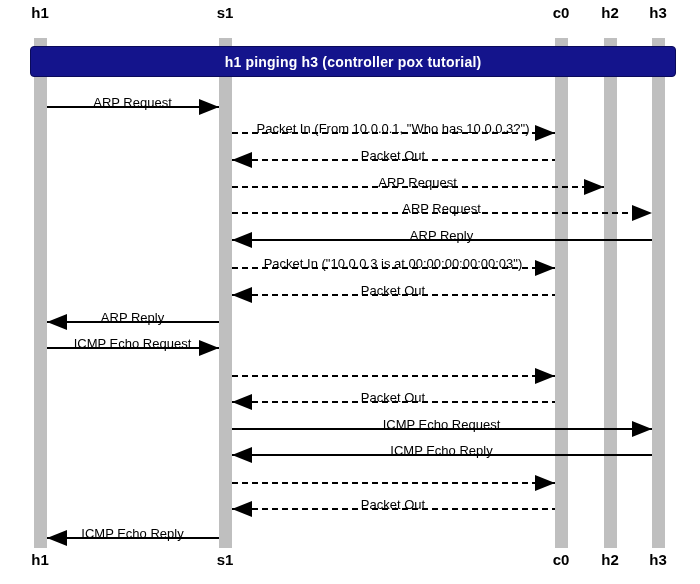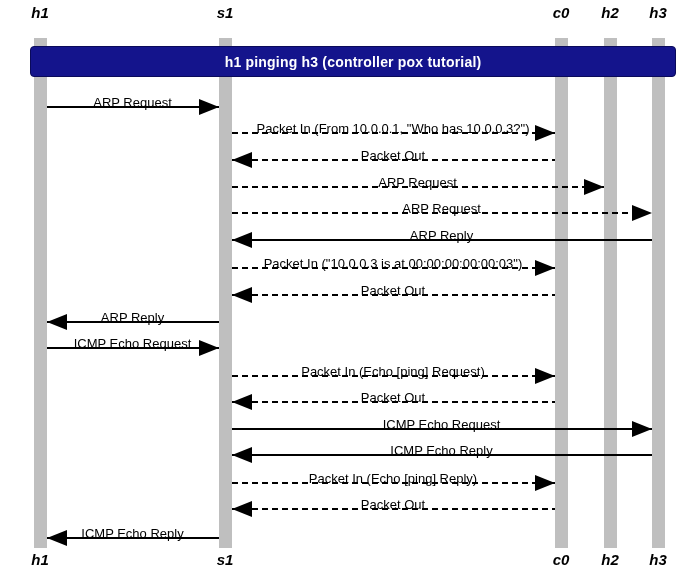--- a/index.html
+++ b/index.html
@@ -16,21 +16,20 @@
     overflow: hidden;
   }
   .actor-label {
     position: absolute;
     width: 56px;
     text-align: center;
     font-size: 15px;
     font-weight: bold;
     color: #000000;
     z-index: 4;
-    font-style: italic;
   }
   .lifeline {
     position: absolute;
     z-index: 1;
   }
   .title-bar {
     position: absolute;
     left: 30px;
     top: 46px;
     width: 646px;
@@ -117,32 +116,30 @@
     <div class="msg-head" style="top: 287px; border-top: 8px solid transparent; border-bottom: 8px solid transparent; left: 231.5px; border-right: 20px solid rgb(0, 0, 0);"></div>
     <div class="msg-label" style="left: 231.5px; width: 323px; top: 277px; color: rgb(0, 0, 0);">Packet Out</div>
     <div class="msg-line" style="left: 46.5px; width: 172px; top: 321px; background: rgb(0, 0, 0);"></div>
     <div class="msg-head" style="top: 314px; border-top: 8px solid transparent; border-bottom: 8px solid transparent; left: 46.5px; border-right: 20px solid rgb(0, 0, 0);"></div>
     <div class="msg-label" style="left: 46.5px; width: 172px; top: 304px; color: rgb(0, 0, 0);">ARP Reply</div>
     <div class="msg-line" style="left: 46.5px; width: 172px; top: 347px; background: rgb(0, 0, 0);"></div>
     <div class="msg-head" style="top: 340px; border-top: 8px solid transparent; border-bottom: 8px solid transparent; left: 198.5px; border-left: 20px solid rgb(0, 0, 0);"></div>
     <div class="msg-label" style="left: 46.5px; width: 172px; top: 330px; color: rgb(0, 0, 0);">ICMP Echo Request</div>
     <div class="msg-line" style="left: 231.5px; width: 323px; top: 375px; background: repeating-linear-gradient(90deg, rgb(0, 0, 0) 0px, rgb(0, 0, 0) 6px, transparent 6px, transparent 10px);"></div>
     <div class="msg-head" style="top: 368px; border-top: 8px solid transparent; border-bottom: 8px solid transparent; left: 534.5px; border-left: 20px solid rgb(0, 0, 0);"></div>
-    <div class="msg-label" style="left: 231.5px; width: 323px; top: 358px; color: rgb(0, 0, 0);">Packet In (Echo [ping] Request)</div>
     <div class="msg-line" style="left: 231.5px; width: 323px; top: 401px; background: repeating-linear-gradient(90deg, rgb(0, 0, 0) 0px, rgb(0, 0, 0) 6px, transparent 6px, transparent 10px);"></div>
     <div class="msg-head" style="top: 394px; border-top: 8px solid transparent; border-bottom: 8px solid transparent; left: 231.5px; border-right: 20px solid rgb(0, 0, 0);"></div>
     <div class="msg-label" style="left: 231.5px; width: 323px; top: 384px; color: rgb(0, 0, 0);">Packet Out</div>
     <div class="msg-line" style="left: 231.5px; width: 420px; top: 428px; background: rgb(0, 0, 0);"></div>
     <div class="msg-head" style="top: 421px; border-top: 8px solid transparent; border-bottom: 8px solid transparent; left: 631.5px; border-left: 20px solid rgb(0, 0, 0);"></div>
     <div class="msg-label" style="left: 231.5px; width: 420px; top: 411px; color: rgb(0, 0, 0);">ICMP Echo Request</div>
     <div class="msg-line" style="left: 231.5px; width: 420px; top: 454px; background: rgb(0, 0, 0);"></div>
     <div class="msg-head" style="top: 447px; border-top: 8px solid transparent; border-bottom: 8px solid transparent; left: 231.5px; border-right: 20px solid rgb(0, 0, 0);"></div>
     <div class="msg-label" style="left: 231.5px; width: 420px; top: 437px; color: rgb(0, 0, 0);">ICMP Echo Reply</div>
     <div class="msg-line" style="left: 231.5px; width: 323px; top: 482px; background: repeating-linear-gradient(90deg, rgb(0, 0, 0) 0px, rgb(0, 0, 0) 6px, transparent 6px, transparent 10px);"></div>
     <div class="msg-head" style="top: 475px; border-top: 8px solid transparent; border-bottom: 8px solid transparent; left: 534.5px; border-left: 20px solid rgb(0, 0, 0);"></div>
-    <div class="msg-label" style="left: 231.5px; width: 323px; top: 465px; color: rgb(0, 0, 0);">Packet In (Echo [ping] Reply)</div>
     <div class="msg-line" style="left: 231.5px; width: 323px; top: 508px; background: repeating-linear-gradient(90deg, rgb(0, 0, 0) 0px, rgb(0, 0, 0) 6px, transparent 6px, transparent 10px);"></div>
     <div class="msg-head" style="top: 501px; border-top: 8px solid transparent; border-bottom: 8px solid transparent; left: 231.5px; border-right: 20px solid rgb(0, 0, 0);"></div>
     <div class="msg-label" style="left: 231.5px; width: 323px; top: 491px; color: rgb(0, 0, 0);">Packet Out</div>
     <div class="msg-line" style="left: 46.5px; width: 172px; top: 537px; background: rgb(0, 0, 0);"></div>
     <div class="msg-head" style="top: 530px; border-top: 8px solid transparent; border-bottom: 8px solid transparent; left: 46.5px; border-right: 20px solid rgb(0, 0, 0);"></div>
     <div class="msg-label" style="left: 46.5px; width: 172px; top: 520px; color: rgb(0, 0, 0);">ICMP Echo Reply</div>
   </div>
 
 </body></html>

